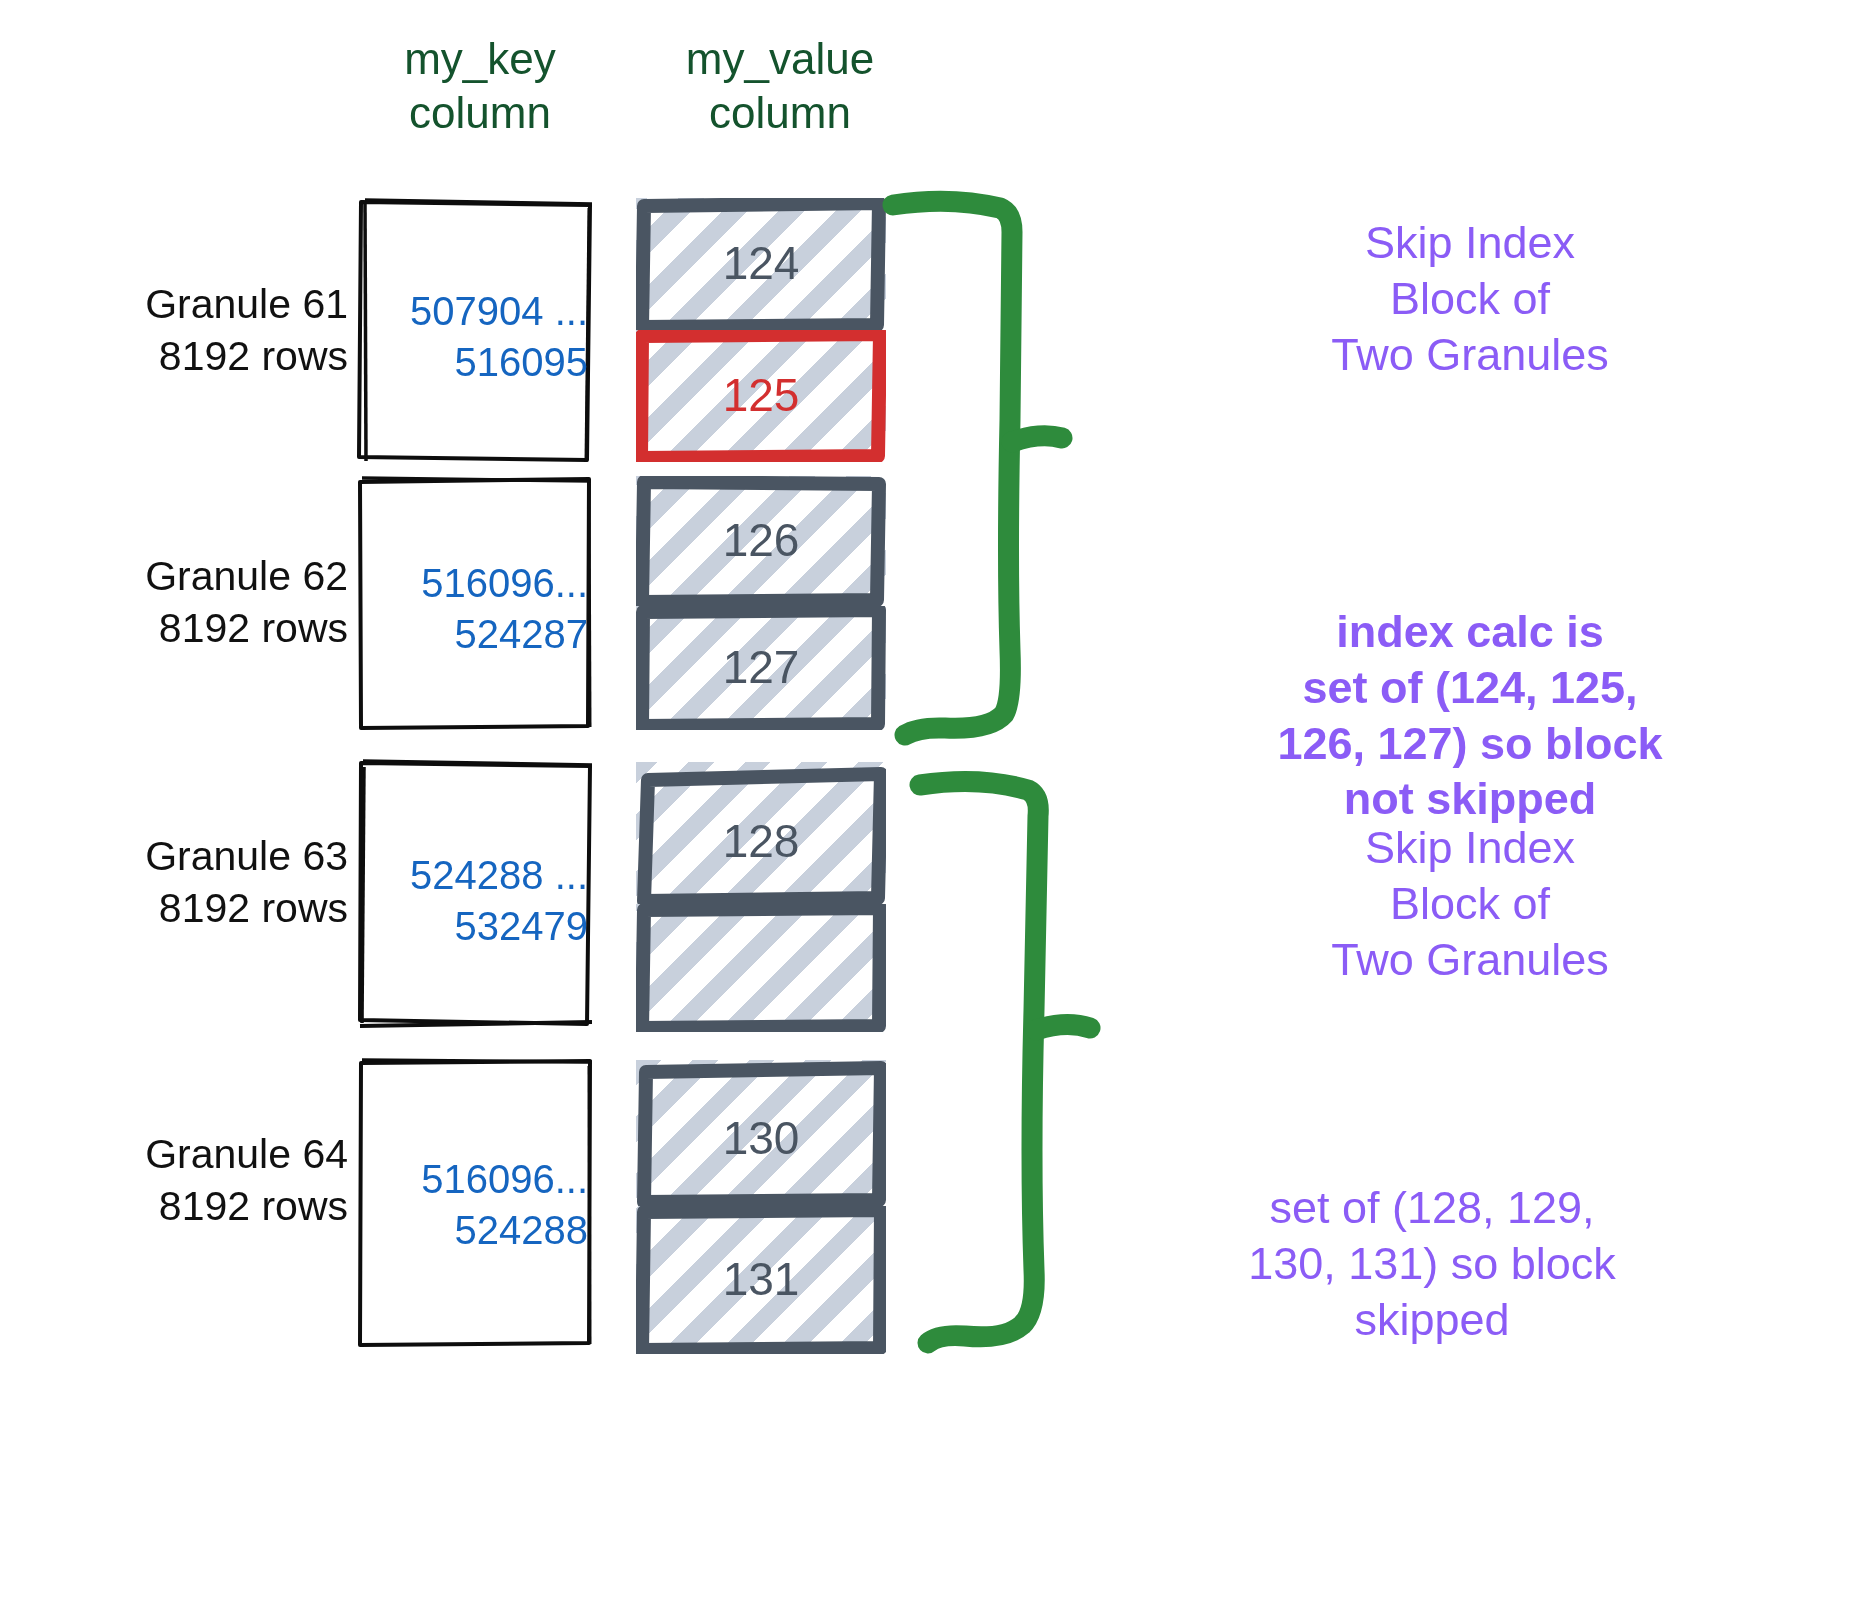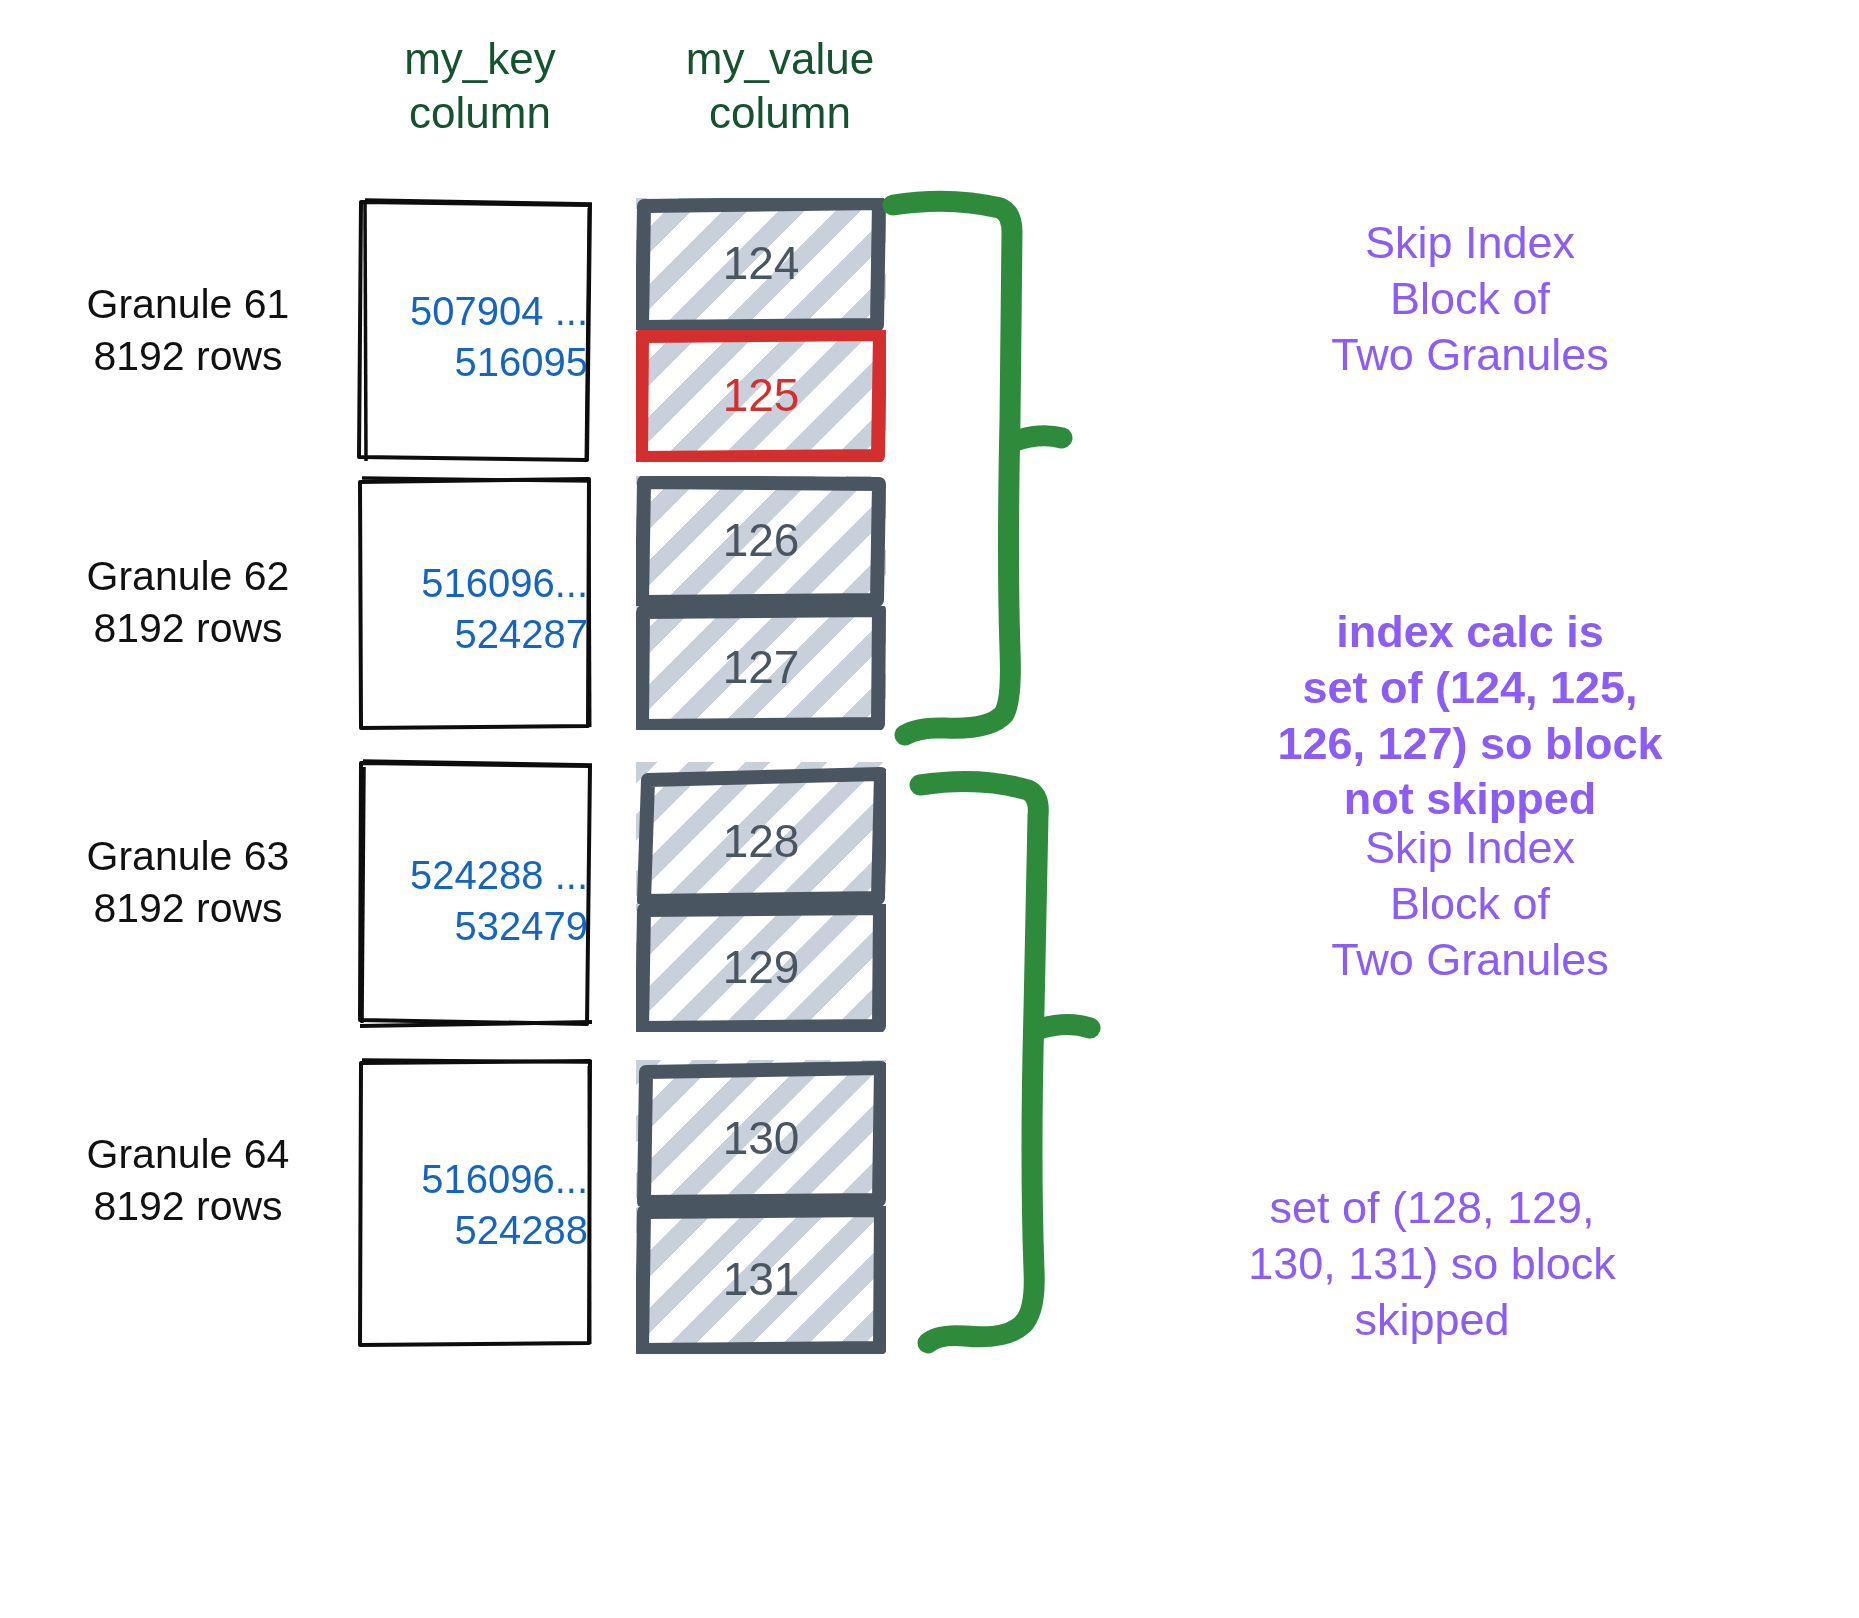--- a/index.html
+++ b/index.html
@@ -28,21 +28,21 @@
   #hdr-value { left: 630px; top: 32px; width: 300px; }
 
   
   .granule-label {
     position: absolute;
     left: 28px;
     width: 320px;
     font-size: 41px;
     line-height: 1.28;
     color: #111111;
-    text-align: center;
+    text-align: right;
     white-space: pre-line;
   }
 
   
   .key-box {
     position: absolute;
     left: 356px;
     width: 238px;
     box-sizing: border-box;
   }
@@ -200,21 +200,20 @@
   <svg class="frame" viewBox="0 0 250 142" preserveAspectRatio="none">
     <path d="M12,18 L245,12 L242,136 L8,139 Z" fill="none" stroke="#4A5562" stroke-width="14" stroke-linejoin="round"></path>
   </svg>
   <div class="val-text" style="top:56%">128</div>
 </div>
 
 <div class="val-cell" style="top:904px; height:128px">
   <svg class="frame" viewBox="0 0 250 128" preserveAspectRatio="none">
     <path d="M8,6 L244,4 L243,122 L6,124 Z" fill="none" stroke="#4A5562" stroke-width="14" stroke-linejoin="round"></path>
   </svg>
-  <div class="val-text">129</div>
 </div>
 
 <div class="granule-label" style="top:1128px">Granule 64
 8192 rows</div>
 
 <div class="key-box" style="top:1058px; height:290px">
   <svg class="sketch" viewBox="0 0 238 290" preserveAspectRatio="none">
     <path d="M5,5 L234,3 L233,285 L4,287 Z" fill="#ffffff" stroke="#0d0d0d" stroke-width="4" stroke-linejoin="round"></path>
     <path d="M6,2 L236,4" stroke="#0d0d0d" stroke-width="3.5" fill="none"></path>
     <path d="M233,8 L234,286" stroke="#0d0d0d" stroke-width="3" fill="none"></path>

